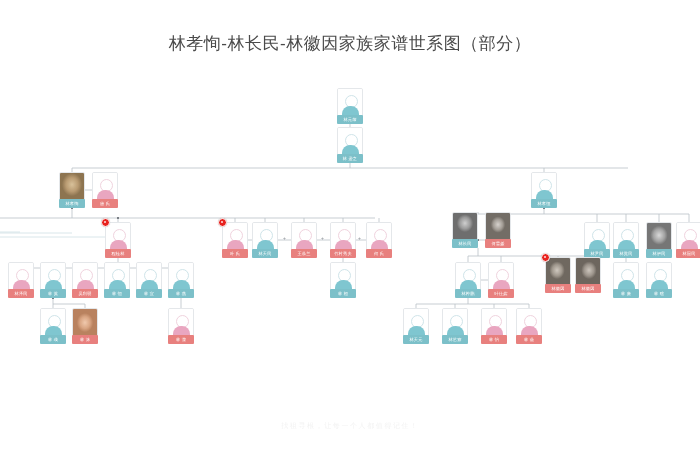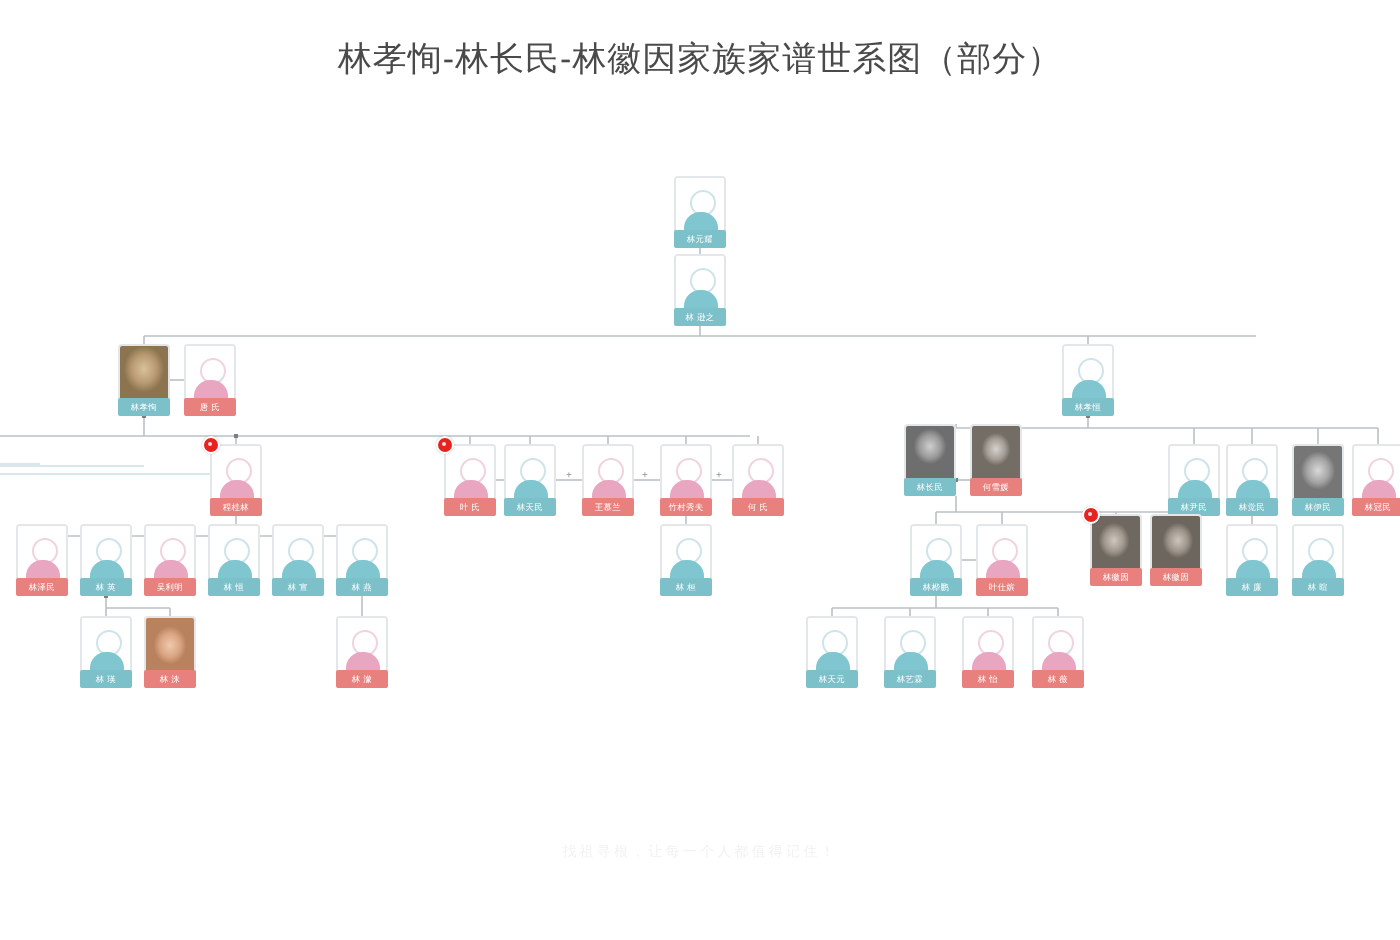--- a/index.html
+++ b/index.html
@@ -8,21 +8,21 @@
     width:700px;height:470px;
     background:#ffffff;
     font-family:"Liberation Sans","DejaVu Sans",sans-serif;
     overflow:hidden;
     position:relative;
   }
   #stage{position:absolute;left:0;top:0;width:700px;height:470px;}
 
   
   #title{
-    position:absolute;left:0;top:18px;width:700px;
+    position:absolute;left:0;top:32px;width:700px;
     text-align:center;
     font-size:17px;
     color:#4a4a4a;
     letter-spacing:.5px;
     white-space:nowrap;
   }
 
   
   #wires{position:absolute;left:0;top:0;width:700px;height:470px;}
 

